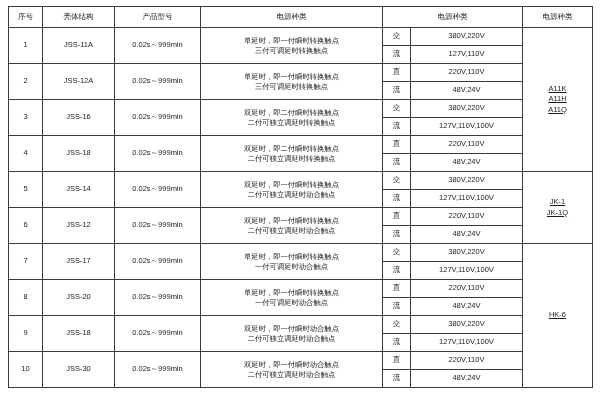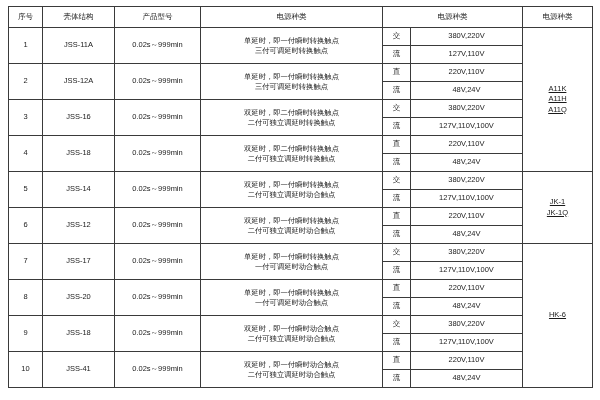--- a/index.html
+++ b/index.html
@@ -260,21 +260,21 @@
         <td class="acdc">交</td>
         <td class="volt">380V,220V</td>
       </tr>
       <tr>
         <td class="acdc">流</td>
         <td class="volt">127V,110V,100V</td>
       </tr>
 
       <tr>
         <td class="no" rowspan="2">10</td>
-        <td class="model" rowspan="2">JSS-41</td>
+        <td class="model" rowspan="2">JSS-30</td>
         <td class="delay" rowspan="2">0.02s～999min</td>
         <td class="contact span2" rowspan="2">
           <span class="line">双延时，即一付瞬时动合触点</span>
           <span class="line">二付可独立调延时动合触点</span>
         </td>
         <td class="acdc">直</td>
         <td class="volt">220V,110V</td>
       </tr>
       <tr>
         <td class="acdc">流</td>

